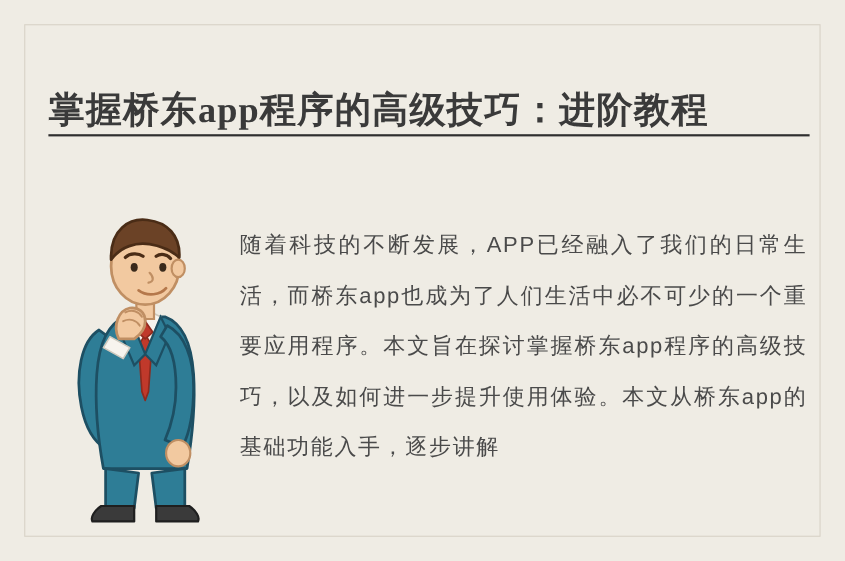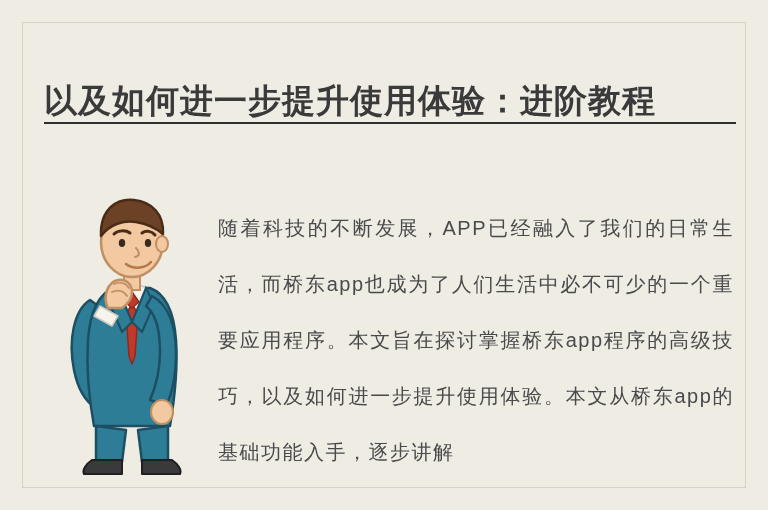--- a/index.html
+++ b/index.html
@@ -51,21 +51,21 @@
     height: 2px;
     background: #2f2f2f;
   }
   .body-text {
     position: absolute;
     left: 218px;
     top: 180px;
     width: 516px;
     font-family: "Liberation Sans", sans-serif;
     font-size: 20px;
-    line-height: 56px;
+    line-height: 46px;
     color: #4a4a4a;
     letter-spacing: 1.5px;
     text-align: justify;
   }
 
   
   .illustration {
     position: absolute;
     left: 52px;
     top: 180px;
@@ -76,21 +76,21 @@
     display: block;
   }
 </style>
 </head>
 <body>
 
 <div class="page">
 
   <div class="inner-border"></div>
 
-  <h1 class="title">以及如何进一步提升使用体验：进阶教程</h1>
+  <h1 class="title">掌握桥东app程序的高级技巧：进阶教程</h1>
 
   <div class="title-underline"></div>
 
   <div class="illustration">
     <svg width="160" height="300" viewBox="0 0 160 300" xmlns="http://www.w3.org/2000/svg">
 
       <path d="M38 120 C22 130 16 160 22 190 C26 210 34 222 44 228 L62 216 C52 206 44 190 44 172 C44 156 50 142 60 136 Z" fill="#2e7d96" stroke="#1d4f63" stroke-width="2.5" stroke-linejoin="round"></path>
 
       <path d="M62 108 C46 114 38 132 36 160 C34 190 38 224 42 246 L118 246 C122 222 126 190 124 160 C122 132 114 114 98 108 Z" fill="#2e7d96" stroke="#1d4f63" stroke-width="2.5" stroke-linejoin="round"></path>
 

